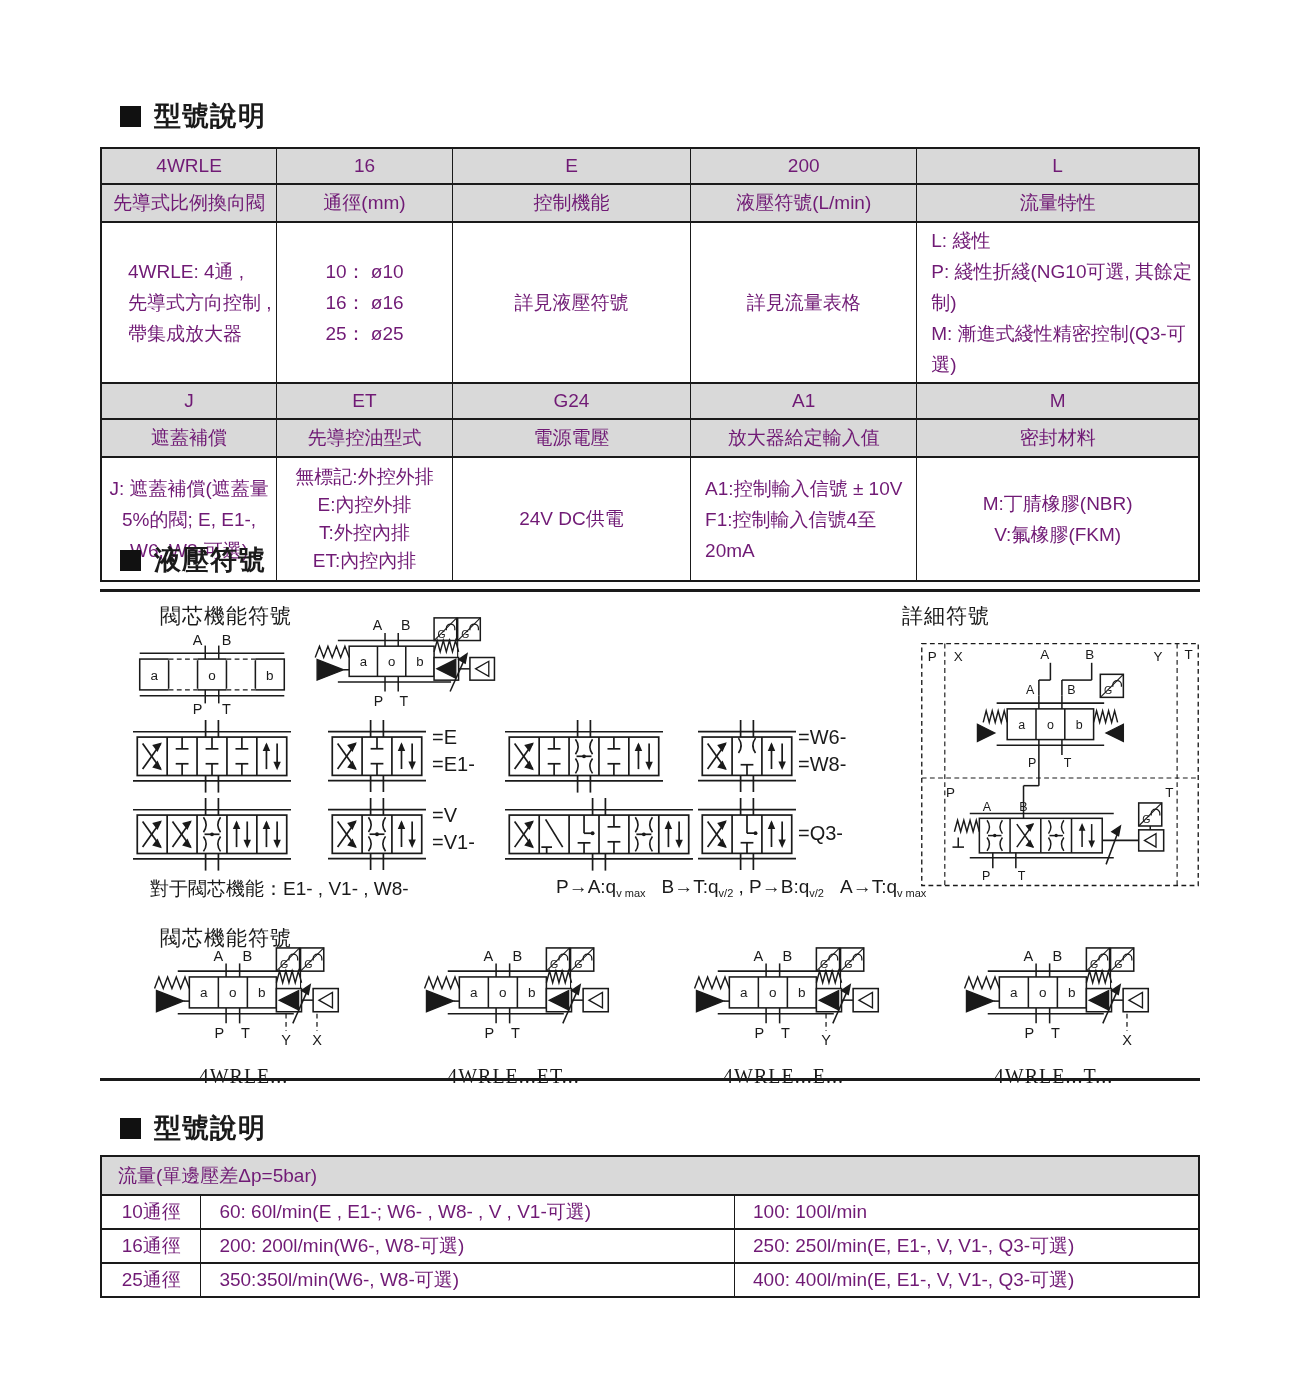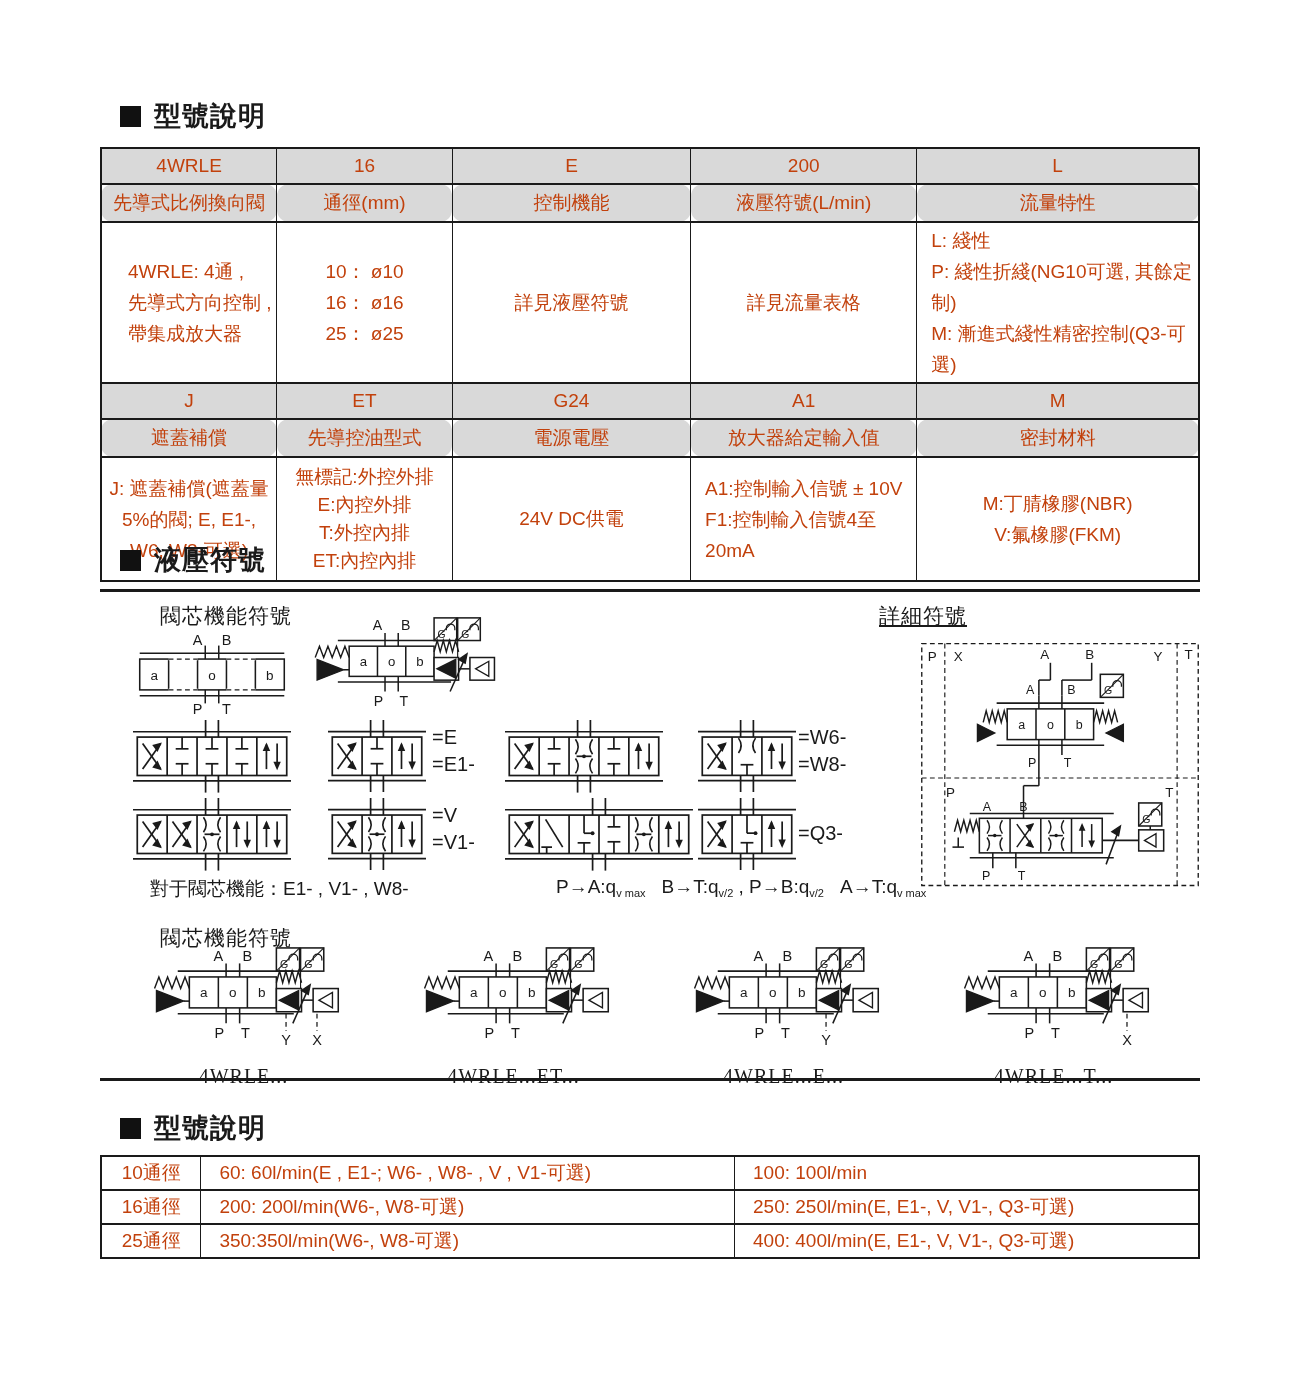--- a/index.html
+++ b/index.html
@@ -3,28 +3,28 @@
 <meta charset="utf-8">
 <style>
   html,body{margin:0;padding:0;background:#ffffff;}
   .page{position:relative;width:1300px;height:1389px;background:#ffffff;color:#1a1a1a;
         font-family:"Liberation Sans", sans-serif;overflow:hidden;}
   .abs{position:absolute;}
   .heading{display:flex;align-items:center;gap:13px;font-size:27px;font-weight:600;letter-spacing:1px;padding-left:20px;}
   .sq{width:21px;height:21px;background:#111;flex:0 0 auto;}
   .rule{height:3px;background:#1a1a1a;width:1100px;}
   .sublabel{font-size:21px;letter-spacing:1px;padding-left:27px;}
-  table{border-collapse:collapse;table-layout:fixed;width:1100px;font-size:19px;color:#c2410c;}
+  table{border-collapse:collapse;table-layout:fixed;width:1100px;font-size:19px;color:#701a75;}
   td{border-left:1.5px solid #1a1a1a;border-right:1.5px solid #1a1a1a;
      border-top:2.2px solid #1a1a1a;border-bottom:2.2px solid #1a1a1a;
      text-align:center;vertical-align:middle;padding:2px 4px;}
   .t-outer{border:2.8px solid #1a1a1a;}
   tr.gray td{background:#d9d9d9;}
   tr.rc td{height:30px;}
-  tr.rl td{height:32px;border-radius:12px;}
+  tr.rl td{height:32px;}
   tr.rd1 td{height:96px;}
   tr.rd2 td{height:118px;}
   .ln{line-height:31px;}
   .ln4{line-height:28px;}
   .al{text-align:left;padding-left:26px;}
   .al2{text-align:left;padding-left:14px;}
   .tag{font-size:20px;line-height:27px;}
   .foot{font-size:19px;}
   .fsub{font-size:11px;vertical-align:-4px;}
   .fgap{display:inline-block;width:16px;}
@@ -127,21 +127,21 @@
   </tbody>
     </table>
 
   <div class="abs heading" style="left:100px;top:542px;">
     <span class="sq"></span>
     <span>液壓符號</span>
   </div>
   <div class="abs rule" style="left:100px;top:589px;"></div>
 
   <div class="abs sublabel" style="left:133px;top:602px;">閥芯機能符號</div>
-  <div class="abs sublabel" style="left:852px;top:602px;text-decoration:underline;">詳細符號</div>
+  <div class="abs sublabel" style="left:875px;top:602px;">詳細符號</div>
 
   <div class="abs" style="left:132px;top:634px;">
       <svg viewBox="0 0 166 84" width="160" xmlns="http://www.w3.org/2000/svg">
         <line x1="8" y1="20" x2="158" y2="20" stroke="#1a1a1a" stroke-width="1.6"></line>
         <line x1="8" y1="64" x2="158" y2="64" stroke="#1a1a1a" stroke-width="1.6"></line>
         <rect x="8" y="26" width="150" height="32" fill="white" stroke="#1a1a1a" stroke-width="1.6"></rect>
         <line x1="38" y1="26" x2="38" y2="58" stroke="#1a1a1a" stroke-width="1.6"></line>
         <line x1="68" y1="26" x2="68" y2="58" stroke="#1a1a1a" stroke-width="1.6"></line>
         <line x1="98" y1="26" x2="98" y2="58" stroke="#1a1a1a" stroke-width="1.6"></line>
         <line x1="128" y1="26" x2="128" y2="58" stroke="#1a1a1a" stroke-width="1.6"></line>
@@ -762,20 +762,23 @@
     <span>型號說明</span>
   </div>
 
   <table class="abs t-outer" style="left:100px;top:1155px;">
     <colgroup>
         <col style="width:9.1%">
         <col style="width:48.6%">
         <col style="width:42.3%">
       </colgroup>
     <tbody>
+        <tr class="flow-h">
+      <td colspan="3">流量(單邊壓差Δp=5bar)</td>
+    </tr>
     <tr class="flow-r">
       <td class="c1">10通徑</td>
       <td class="c2">60: 60l/min(E , E1-; W6- , W8- , V , V1-可選)</td>
       <td class="c3">100: 100l/min</td>
     </tr>
     <tr class="flow-r">
       <td class="c1">16通徑</td>
       <td class="c2">200: 200l/min(W6-, W8-可選)</td>
       <td class="c3">250: 250l/min(E, E1-, V, V1-, Q3-可選)</td>
     </tr>

